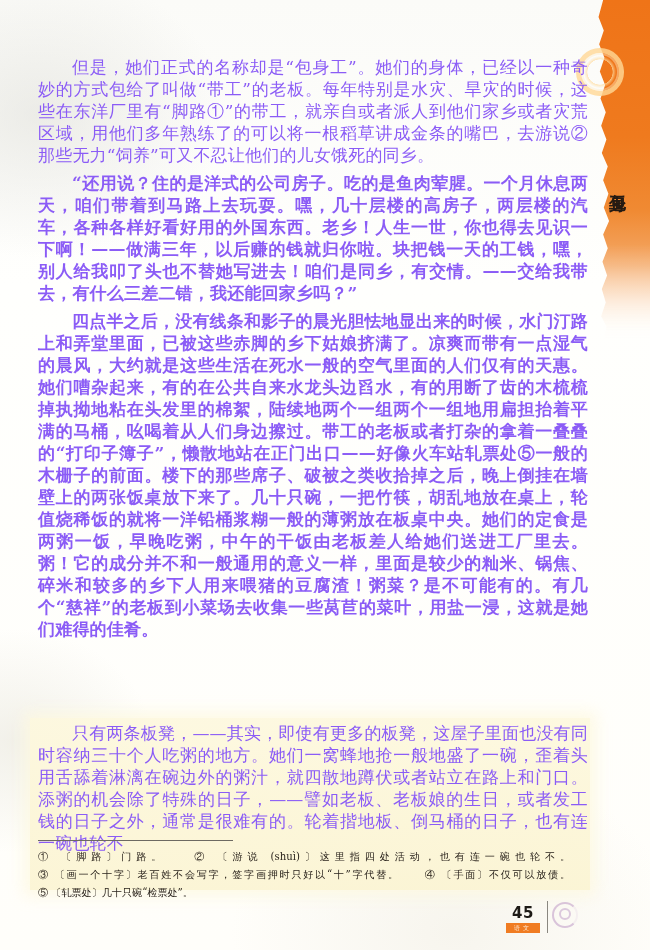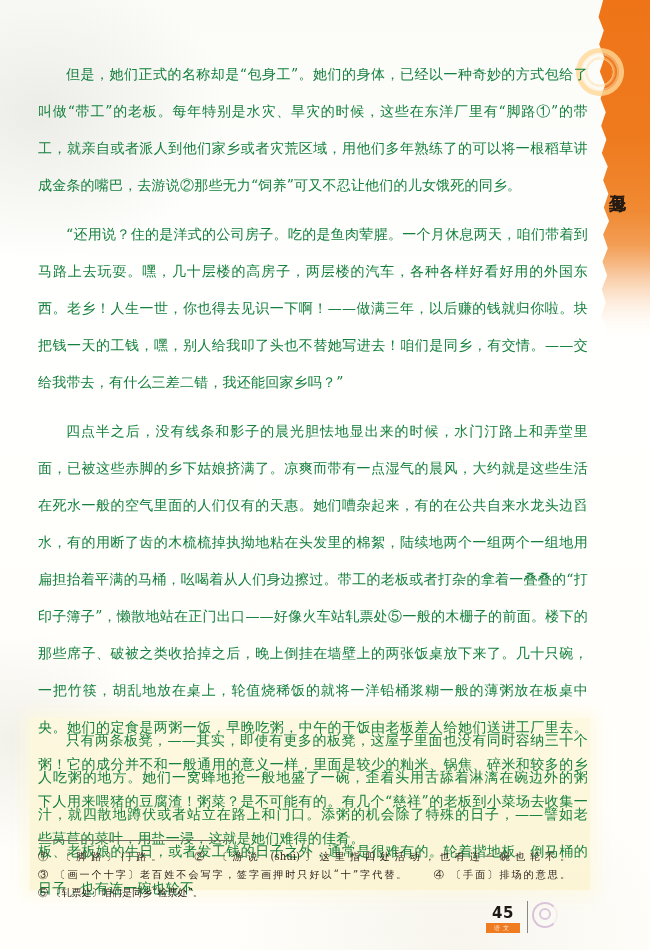--- a/index.html
+++ b/index.html
@@ -99,31 +99,31 @@
 
   
   .content {
     position: absolute;
     left: 38px;
     top: 56px;
     width: 550px;
   }
   .para {
     margin: 0 0 0 0;
-    color: #15803d;
+    color: #8b5cf6;
     font-family: "DejaVu Serif", "Liberation Serif", serif;
-    font-size: 14px;
-    line-height: 37px;
+    font-size: 17px;
+    line-height: 22px;
     text-align: justify;
     text-justify: inter-character;
     text-indent: 2em;
     letter-spacing: 0.2px;
     word-break: break-all;
   }
-  .para + .para { margin-top: 12px; }
+  .para + .para { margin-top: 6px; font-weight: bold; }
 
   
   .cream-block {
     position: absolute;
     left: 30px;
     top: 718px;
     width: 560px;
     height: 172px;
     background: linear-gradient(180deg,
         rgba(253,248,222,0.92) 0%,
@@ -162,20 +162,21 @@
   }
   .note-item { margin-right: 20px; white-space: nowrap; margin-top: 48px; }
 
   
   .footer {
     position: absolute;
     left: 0;
     bottom: 0;
     width: 572px;
     height: 66px;
+    padding-left: 20px;
   }
   .folio {
     position: absolute;
     right: 52px;
     bottom: 28px;
     width: 34px;
     text-align: center;
     color: #1d1a16;
     font-family: "DejaVu Sans", "Liberation Sans", sans-serif;
     font-size: 15px;
@@ -249,22 +250,22 @@
 
   <div class="para-last-wrap">
     <p class="para">只有两条板凳，——其实，即使有更多的板凳，这屋子里面也没有同时容纳三十个人吃粥的地方。她们一窝蜂地抢一般地盛了一碗，歪着头用舌舔着淋漓在碗边外的粥汁，就四散地蹲伏或者站立在路上和门口。添粥的机会除了特殊的日子，——譬如老板、老板娘的生日，或者发工钱的日子之外，通常是很难有的。轮着揩地板、倒马桶的日子，也有连一碗也轮不</p>
   </div>
 
   <div class="notes-rule"></div>
   <div class="notes">
     <span class="note-item">① 〔脚路〕门路。</span>
     <span class="note-item">② 〔游说 (shuì)〕这里指四处活动，也有连一碗也轮不。</span>
     <span class="note-item">③ 〔画一个十字〕老百姓不会写字，签字画押时只好以“十”字代替。</span>
-    <span class="note-item">④ 〔手面〕排场的意思。</span>
-    <span class="note-item">⑤ 〔轧票处〕咱们是同乡“检票处”。</span>
+    <span class="note-item">④ 〔手面〕不仅可以放债。</span>
+    <span class="note-item">⑤ 〔轧票处〕几十只碗“检票处”。</span>
   </div>
 
   <div class="footer">
     <div class="folio">45</div>
     <div class="folio-badge">语文</div>
     <div class="folio-divider"></div>
     <div class="brand-mark"></div>
   </div>
 
 </div>

